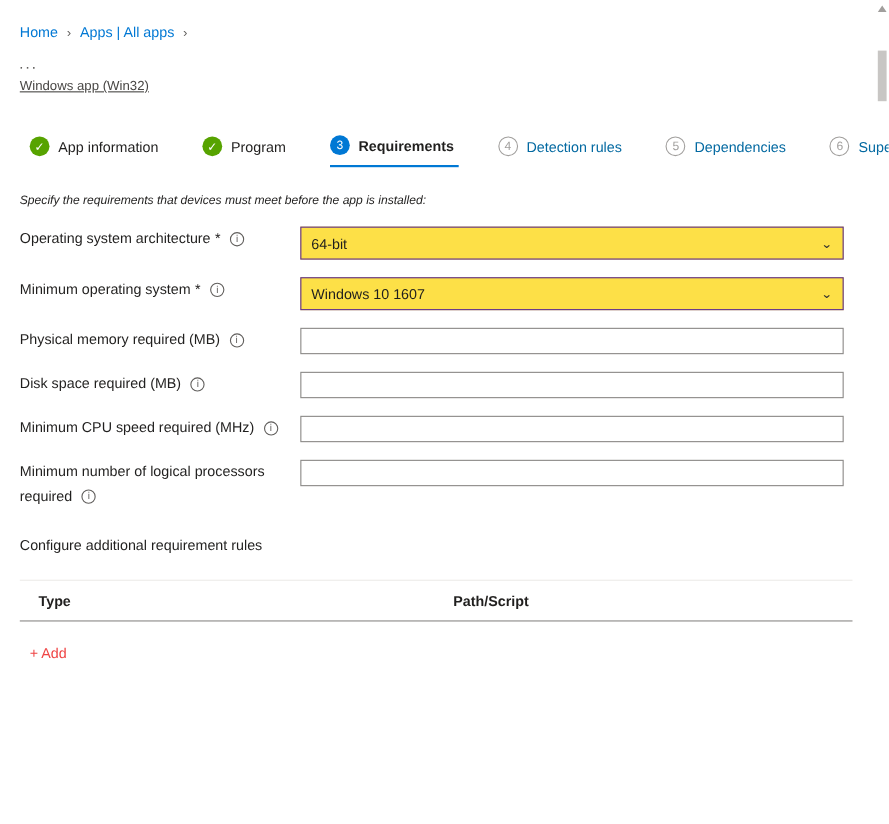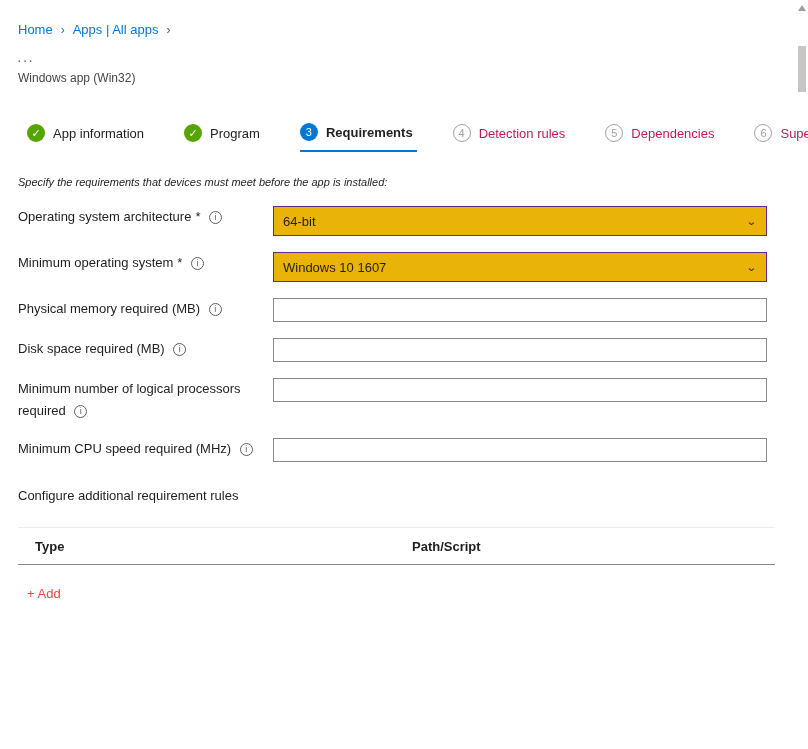--- a/index.html
+++ b/index.html
@@ -12,51 +12,51 @@
     color: #201f1e;
   }
   
   .breadcrumb { padding: 22px 0 0 18px; font-size: 13px; display: flex; align-items: center; gap: 8px; }
   .crumb { color: #0078d4; cursor: pointer; text-decoration: none; }
   .crumb-sep { color: #605e5c; font-size: 12px; }
   
   .title-row { display: flex; align-items: center; gap: 20px; margin: 11px 0 0 17px; }
   .page-title { font-size: 28px; font-weight: 600; color: #1b1a19; }
   .ellipsis-btn { color: #605e5c; font-size: 14px; letter-spacing: 1px; cursor: pointer; padding-top: 4px; }
-  .subtitle { margin: 3px 0 0 18px; font-size: 12px; color: #484644; }
+  .subtitle { margin: 3px 0 0 18px; font-size: 12px; color: #484644; text-decoration: underline; }
   
   .steps { display: flex; gap: 36px; margin: 38px 0 0 27px; white-space: nowrap; }
   .step { display: flex; align-items: center; gap: 8px; padding: 0 4px 9px 0; cursor: pointer; }
   .step.active { border-bottom: 2px solid #0078d4; }
   .step-circle {
     width: 18px; height: 18px; border-radius: 50%; flex: none;
     display: flex; align-items: center; justify-content: center; font-size: 11px;
   }
   .step.complete .step-circle { background: #57a300; color: #fff; font-size: 11px; font-weight: 700; }
   .step.active .step-circle { background: #0078d4; color: #fff; }
   .step.upcoming .step-circle { background: #fff; border: 1px solid #a19f9d; color: #a19f9d; }
   .step-label { font-size: 13px; color: #201f1e; }
   .step.active .step-label { font-weight: 700; }
-  .step.upcoming .step-label { color: #be185d; }
+  .step.upcoming .step-label { color: #0369a1; }
   
   .instruction { margin: 24px 0 0 18px; font-size: 11px; font-style: italic; }
   
   .form { margin: 18px 0 0 18px; }
   .form-row { display: flex; align-items: flex-start; margin-bottom: 16px; }
   .field-label { width: 255px; padding-right: 14px; font-size: 13px; line-height: 22px; }
   .req { margin-left: 4px; }
   .info-icon {
     display: inline-block; width: 13px; height: 13px;
     border: 1px solid #605e5c; border-radius: 50%;
     font-size: 9px; line-height: 11px; text-align: center;
     color: #605e5c; margin-left: 5px; vertical-align: 1px; cursor: default;
   }
   .control { width: 494px; flex: none; }
   .select {
-    height: 24px; border: 1px solid #5c2d91; background: #eab308;
+    height: 24px; border: 1px solid #5c2d91; background: #fde047;
     display: flex; align-items: center; justify-content: space-between;
     padding: 14px 9px; font-size: 13px; cursor: pointer;
   }
   .chevron { color: #323130; font-size: 13px; line-height: 1; transform: scaleY(0.85); }
   .text-input {
     width: 494px; height: 24px; border: 1px solid #8a8886; background: #fff;
     padding: 0 8px; font-size: 13px; font-family: inherit; color: #201f1e;
   }
   
   .config-note { margin: 26px 0 0 18px; font-size: 13px; }
@@ -172,31 +172,31 @@
         <span>Disk space required (MB)</span>
         <span class="info-icon">i</span>
       </div>
       <div class="control">
         <input type="text" class="text-input" value="" style="">
       </div>
     </div>
 
     <div class="form-row">
       <div class="field-label">
+        <span>Minimum CPU speed required (MHz)</span>
+        <span class="info-icon">i</span>
+      </div>
+      <div class="control">
+        <input type="text" class="text-input" value="" style="">
+      </div>
+    </div>
+
+    <div class="form-row">
+      <div class="field-label">
         <span>Minimum number of logical processors required</span>
-        <span class="info-icon">i</span>
-      </div>
-      <div class="control">
-        <input type="text" class="text-input" value="" style="">
-      </div>
-    </div>
-
-    <div class="form-row">
-      <div class="field-label">
-        <span>Minimum CPU speed required (MHz)</span>
         <span class="info-icon">i</span>
       </div>
       <div class="control">
         <input type="text" class="text-input" value="" style="">
       </div>
     </div>
 
   </div>
 
   

